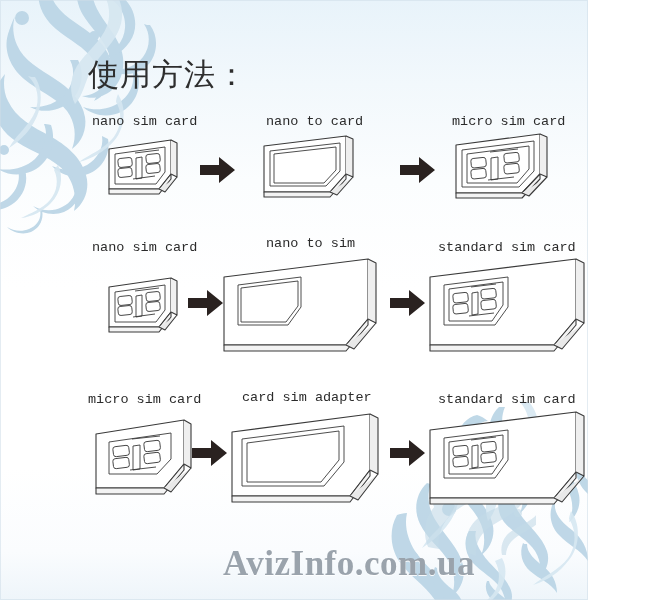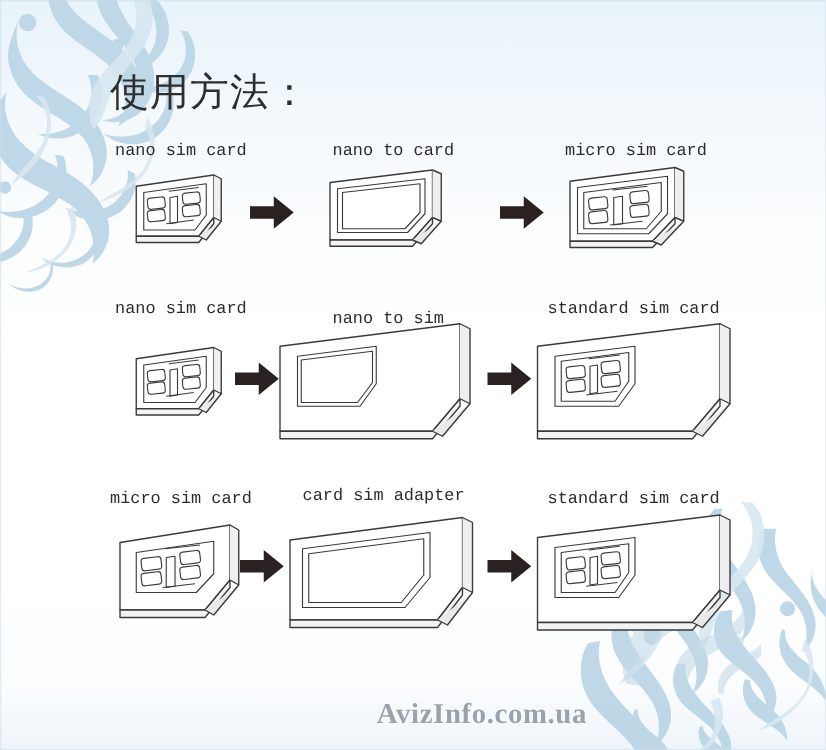--- a/index.html
+++ b/index.html
@@ -2,21 +2,21 @@
 <html><head>
 <meta charset="utf-8">
 <style>
   html, body {
     margin: 0;
     padding: 0;
     background: #ffffff;
   }
   #page {
     position: relative;
-    width: 661px;
+    width: 588px;
     height: 600px;
     overflow: hidden;
     background: linear-gradient(180deg, #e8f3fa 0%, #f2f8fc 14%, #fbfdfe 30%, #ffffff 48%, #ffffff 78%, #fafcfe 92%, #eef5fa 100%);
     font-family: "Liberation Sans", sans-serif;
     -webkit-font-smoothing: antialiased;
   }
   #page::after{
     content:"";
     position:absolute; inset:0;
     box-shadow: inset 0 0 0 1px rgba(205,220,232,0.55);
@@ -59,21 +59,21 @@
   .art { position: absolute; }
   .arrow { position: absolute; }
 
   
   .watermark {
     position: absolute;
     left: 0; right: 0;
     bottom: 16px;
     text-align: center;
     font-family: "Liberation Serif", serif;
-    font-size: 23px;
+    font-size: 35px;
     font-weight: 700;
     color: #9aa3ac;
     letter-spacing: .5px;
     text-shadow: 0 1px 0 rgba(255,255,255,.9);
     padding-left: 110px;
   }
 </style>
 </head>
 <body>
 
@@ -227,21 +227,21 @@
           <path d="M42 22 L70 19"></path>
           <path d="M40 50 L66 47"></path>
         </g>
       </svg>
     </div>
   </div>
 
   <div class="row">
 
     <div class="label" style="left:92px;  top:240px;">nano sim card</div>
-    <div class="label" style="left:266px; top:248px;">nano to sim</div>
+    <div class="label" style="left:266px; top:236px;">nano to sim</div>
     <div class="label" style="left:438px; top:240px;">standard sim card</div>
 
     <div class="art" style="left:97px; top:272px;">
       <svg width="92" height="66" viewBox="0 0 92 66">
         <g fill="#ffffff" stroke="#3a3a3a" stroke-width="1.1" stroke-linejoin="round">
           <path d="M12 55 L12 15 L74 6 L74 40 L62 55 Z" fill="#fff"></path>
           <path d="M12 55 L12 60 L62 60 L74 45 L74 40 L62 55 Z" fill="#f4f4f4"></path>
           <path d="M74 6 L80 9 L80 43 L74 40" fill="#f0f0f0"></path>
           <path d="M62 55 L68 58 L80 43" fill="#eaeaea"></path>
         </g>

